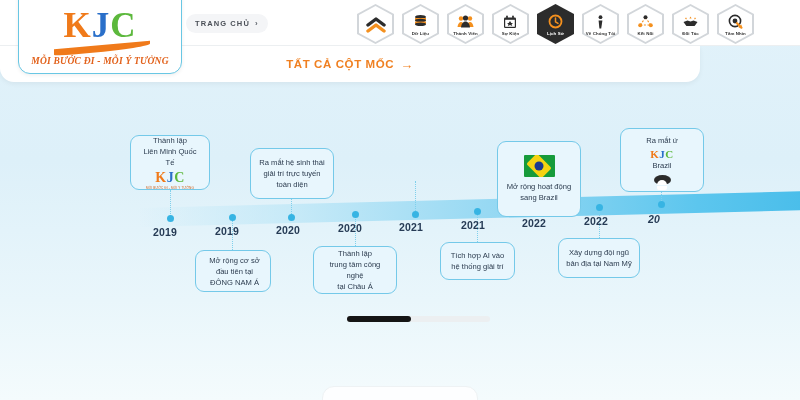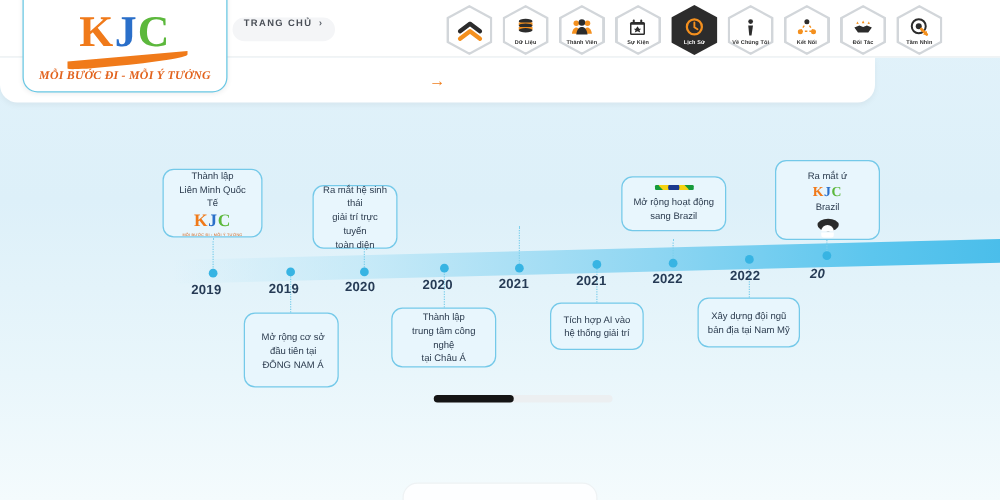--- a/index.html
+++ b/index.html
@@ -35,21 +35,21 @@
     transform: skewY(-5deg);
   }
   .logo-tag {
     font-family: "Liberation Serif", serif; font-style: italic; font-weight: 700;
     font-size: 9.5px; color: #e2621c; letter-spacing: .2px; white-space: nowrap;
   }
 
   .nav-pill {
     position: absolute; top: 14px; left: 186px; height: 19px;
     background: #f4f5f7; border-radius: 10px; padding: 0 9px;
-    display: flex; gap: 5px;
+    display: flex; align-items: center; gap: 5px;
   }
   .nav-pill span { font-size: 7.5px; letter-spacing: 1.1px; color: #4a4f57; font-weight: 700; }
   .nav-pill .chev { font-size: 8px; color: #5d636b; }
 
   .nav-icons { position: absolute; top: 4px; left: 356px; display: flex; gap: 6px; }
   .hexwrap { width: 39px; height: 40px; display: flex; flex-direction: column; align-items: center; justify-content: center; position: relative; cursor: pointer; }
   .hex-border {
     width: 37px; height: 40px; position: absolute; top: 0; left: 1px;
     clip-path: polygon(50% 0%, 100% 25%, 100% 75%, 50% 100%, 0% 75%, 0% 25%);
     background: #d2d6da;
@@ -307,20 +307,21 @@
         </div>
         <div class="hex-label">Tầm Nhìn</div>
       </div>
     </div>
 
   </div>
 </div>
 
 <div class="panel">
   <div class="panel-title">
+    <span>TẤT CẢ CỘT MỐC</span>
     <span class="arr">→</span>
   </div>
 </div>
 
 <div class="timeline">
 
   <div class="bar"></div>
 
   <div class="conn" style="left:170px; top:104px; height:28px;"></div>
   <div class="conn" style="left:232px; top:133px; height:31px;"></div>
@@ -352,41 +353,41 @@
   <div class="year" style="left:584px; top:129px;">2022</div>
   <div class="year" style="left:648px; top:127px;font-style:italic;">20</div>
 
   <div class="card" style="left:130px; top:49px; width:80px; height:55px;">
     <div class="card-text">Thành lập
 Liên Minh Quốc Tế</div>
     <div class="card-kjc"><span class="logo-k">K</span><span class="logo-j">J</span><span class="logo-c">C</span></div>
     <div class="card-kjc-sub">MỖI BƯỚC ĐI - MỖI Ý TƯỞNG</div>
   </div>
 
-  <div class="card" style="left:250px; top:62px; width:68px; height:51px;">
+  <div class="card" style="left:250px; top:62px; width:84px; height:51px;">
     <div class="card-text">Ra mắt hệ sinh thái
 giải trí trực tuyến
 toàn diện</div>
   </div>
 
 
-  <div class="card" style="left:497px; top:55px; width:84px; height:44px;">
+  <div class="card" style="left:497px; top:55px; width:84px; height:76px;">
     <div class="flag"></div>
     <div class="card-text">Mở rộng hoạt động
 sang Brazil</div>
   </div>
 
   <div class="card" style="left:620px; top:42px; width:84px; height:64px;">
     <div class="card-text">Ra mắt ứ</div>
     <div class="card-kjc" style="font-size:11px;"><span class="logo-k">K</span><span class="logo-j">J</span><span class="logo-c">C</span></div>
     <div class="card-text">Brazil</div>
     <div class="android-ic"></div>
   </div>
 
-  <div class="card" style="left:195px; top:164px; width:76px; height:60px;padding-left:10px;">
+  <div class="card" style="left:195px; top:164px; width:76px; height:42px;padding-left:10px;">
     <div class="card-text">Mở rộng cơ sở
 đầu tiên tại
 ĐÔNG NAM Á</div>
   </div>
 
   <div class="card" style="left:313px; top:160px; width:84px; height:48px;">
     <div class="card-text">Thành lập
 trung tâm công nghệ
 tại Châu Á</div>
   </div>

